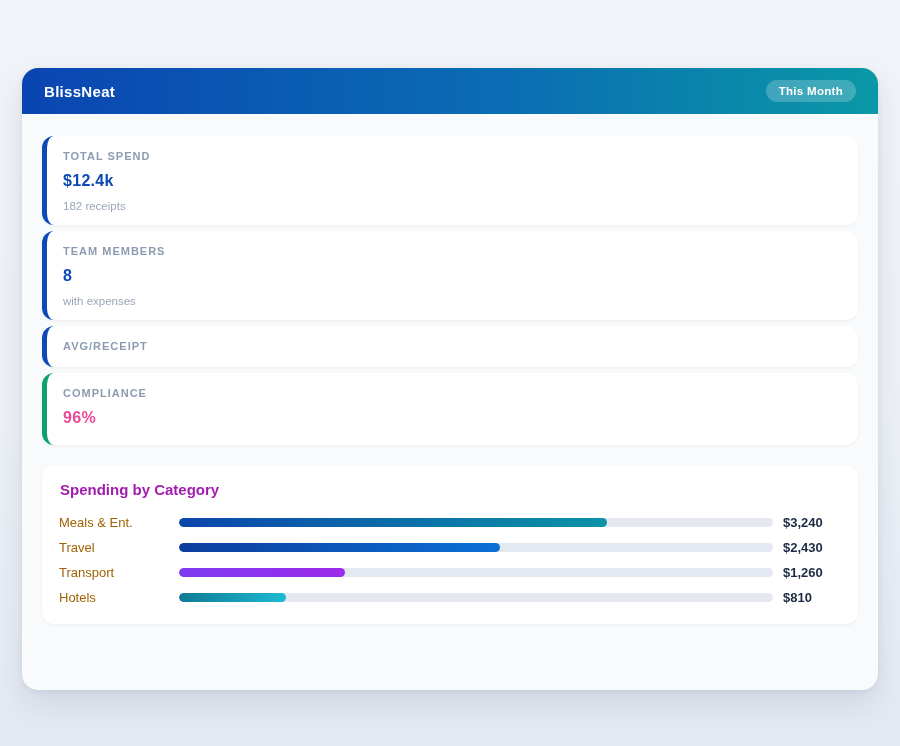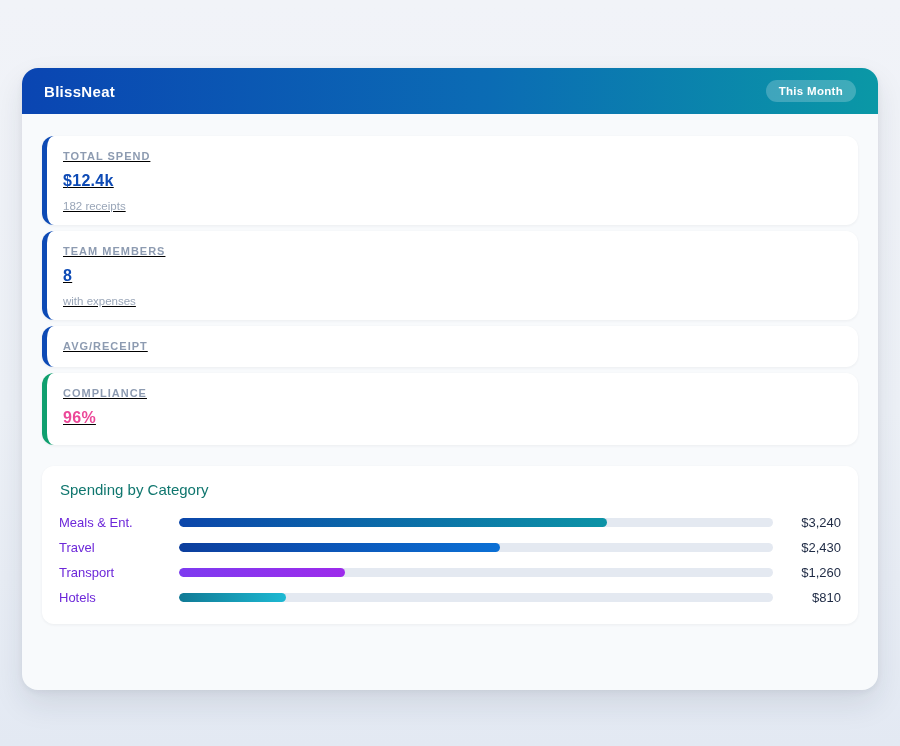--- a/index.html
+++ b/index.html
@@ -46,21 +46,20 @@
   }
   .content { padding: 22px 20px 20px; }
 
   .stat-card {
     background: #ffffff;
     border-radius: 12px;
     border-left: 5px solid #0d4ab5;
     padding: 13px 16px 12px;
     margin-bottom: 6px;
     box-shadow: 0 1px 3px rgba(30,41,59,0.06);
-    text-decoration: underline;
   }
   .stat-label {
     font-size: 11px;
     font-weight: 700;
     color: #8d9bb1;
     letter-spacing: 1px;
     line-height: 14px;
     margin-bottom: 2px;
   }
   .stat-value {
@@ -80,53 +79,53 @@
 
   .spending-card {
     margin-top: 21px;
     background: #ffffff;
     border-radius: 12px;
     padding: 15px 17px 14px;
     box-shadow: 0 1px 3px rgba(30,41,59,0.06);
   }
   .spending-title {
     font-size: 15px;
-    font-weight: 400;
-    color: #0f766e;
+    font-weight: 700;
+    color: #a21caf;
     margin: 0 0 12px 1px;
   }
   .cat-row {
     display: flex;
     align-items: center;
     height: 25px;
   }
   .cat-label {
     width: 120px;
     flex: 0 0 120px;
     font-size: 13px;
-    color: #6d28d9;
+    color: #a16207;
   }
   .cat-track {
     flex: 1;
     height: 9px;
     border-radius: 5px;
     background: #e4e9f1;
     overflow: hidden;
     margin-right: 10px;
   }
   .cat-fill {
     height: 100%;
     border-radius: 5px;
   }
   .cat-value {
     width: 58px;
     flex: 0 0 58px;
-    text-align: right;
+    text-align: left;
     font-size: 13px;
-    font-weight: 400;
+    font-weight: 700;
     color: #1e2a44;
   }
 </style>
 </head>
 <body>
 
 <div class="app-card">
   <header class="app-header">
     <div class="app-title">BlissNeat</div>
     <div class="period-badge">This Month</div>

